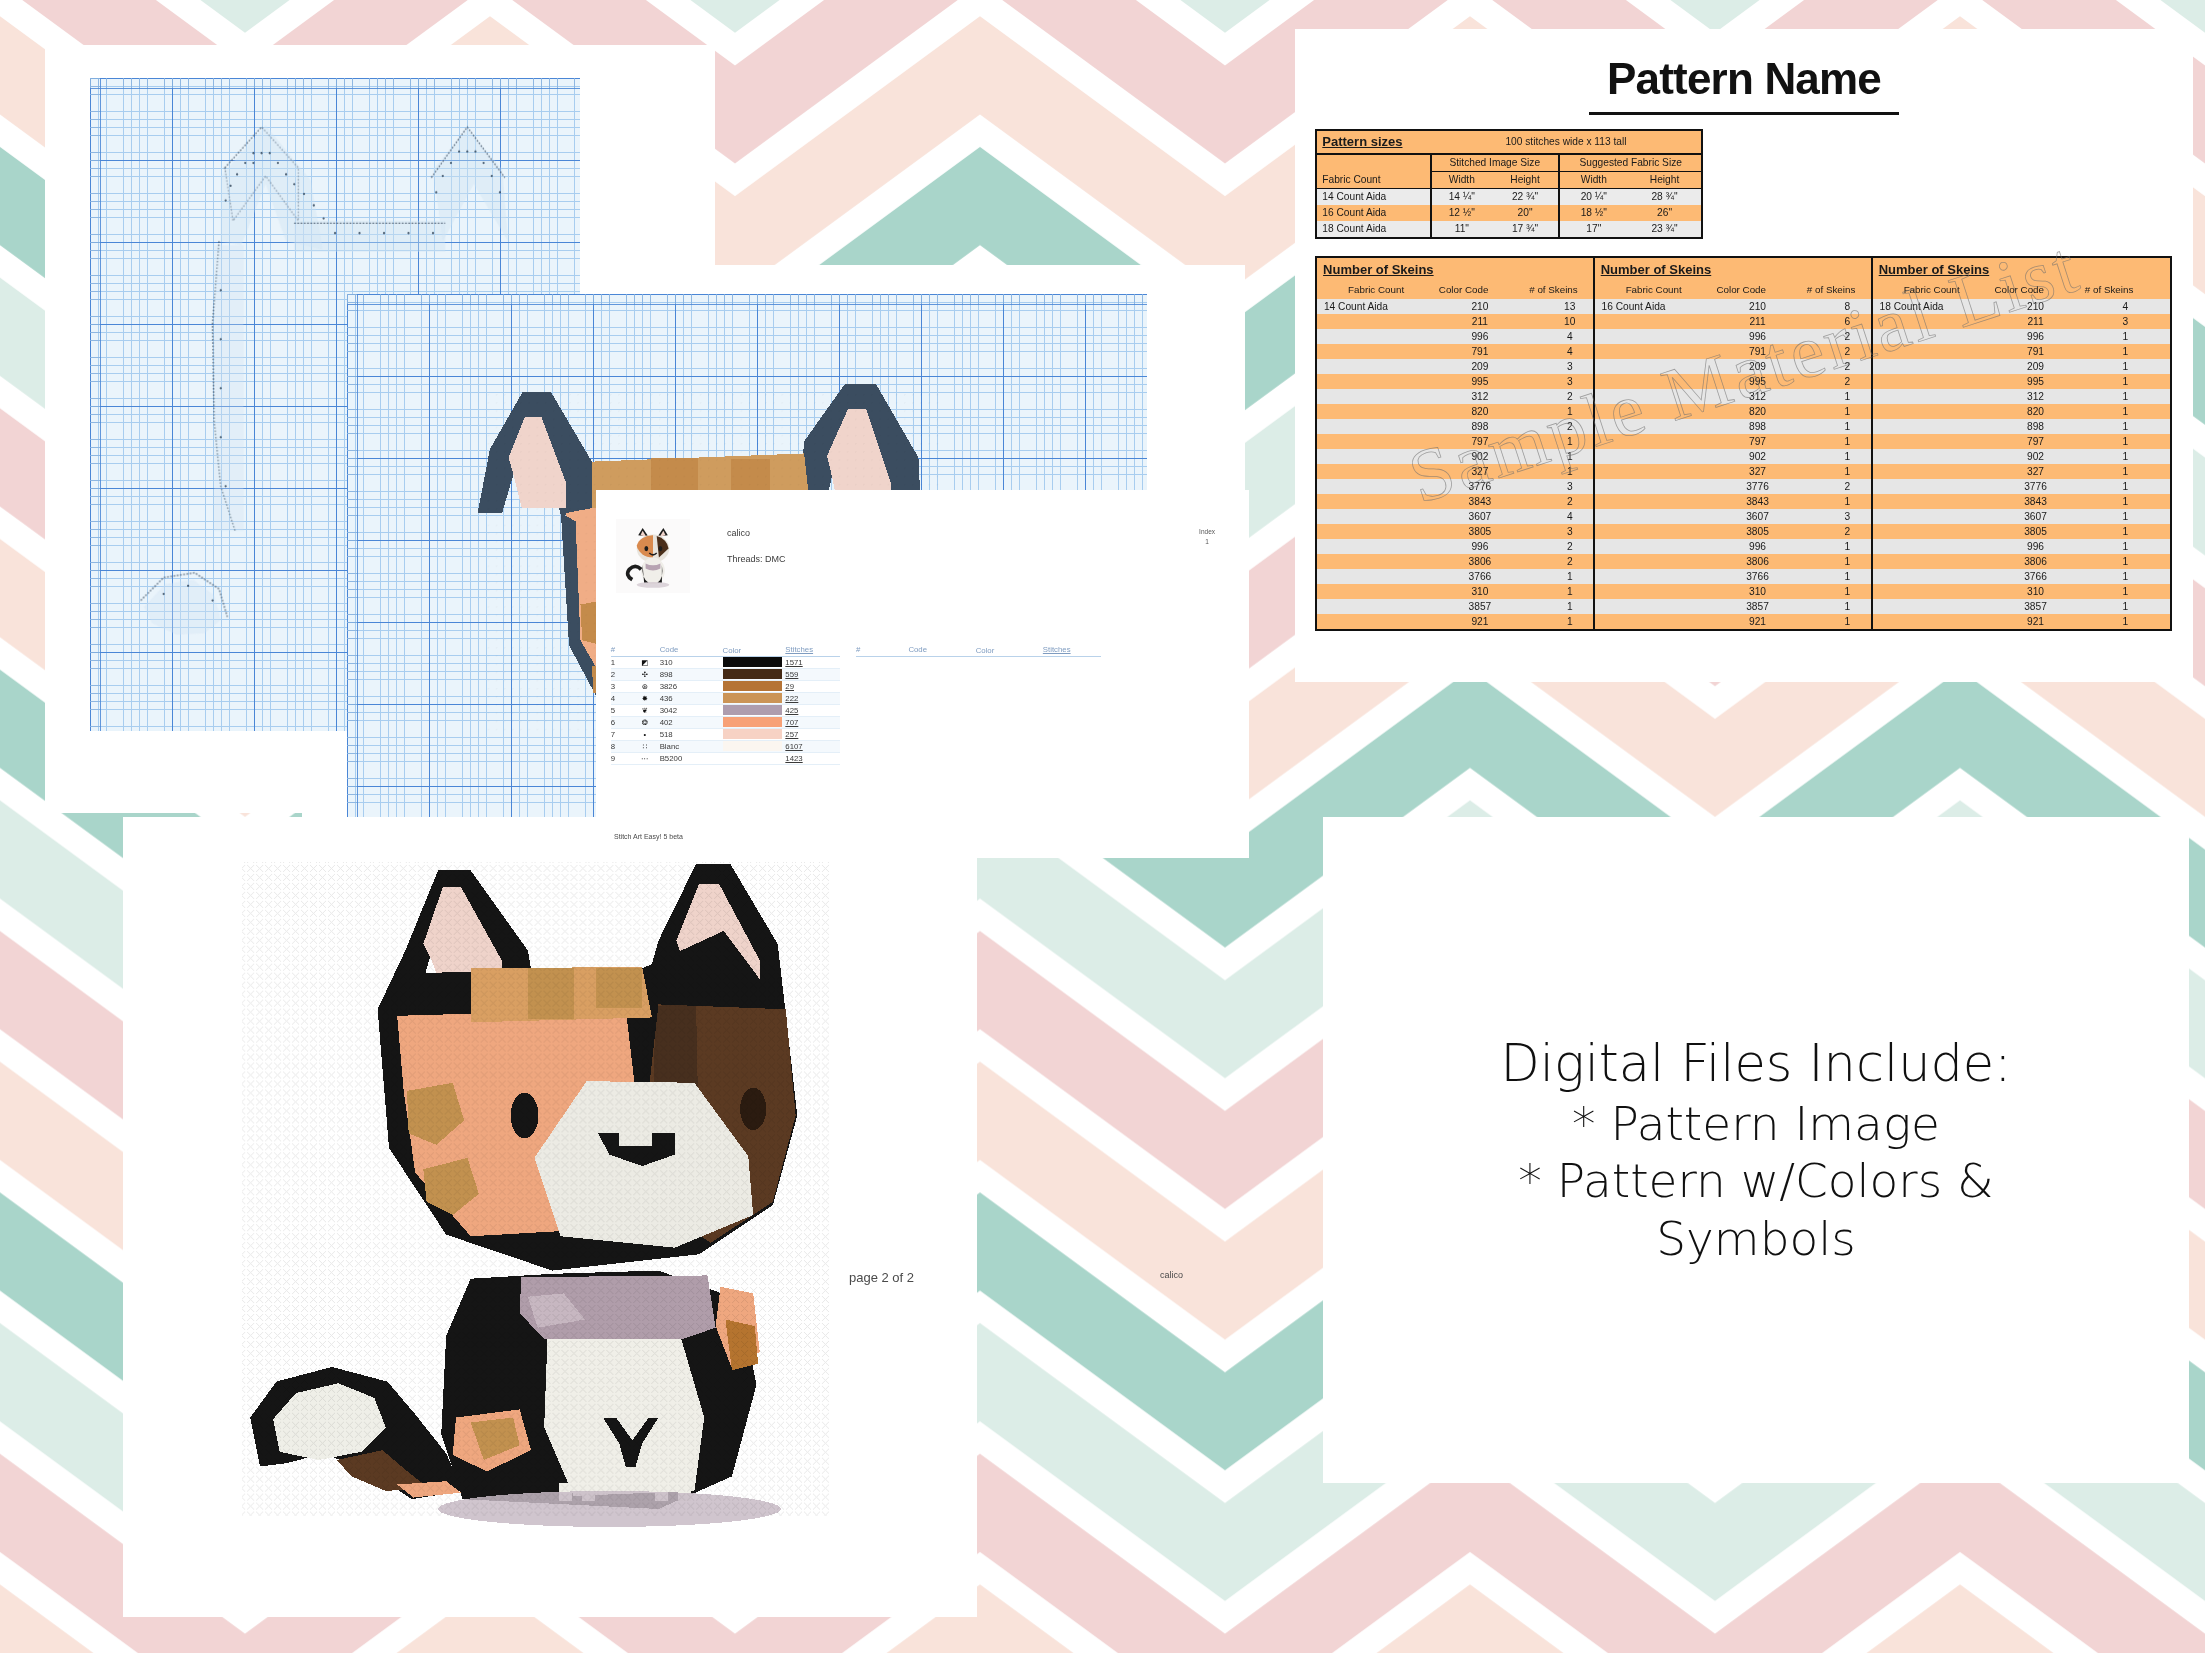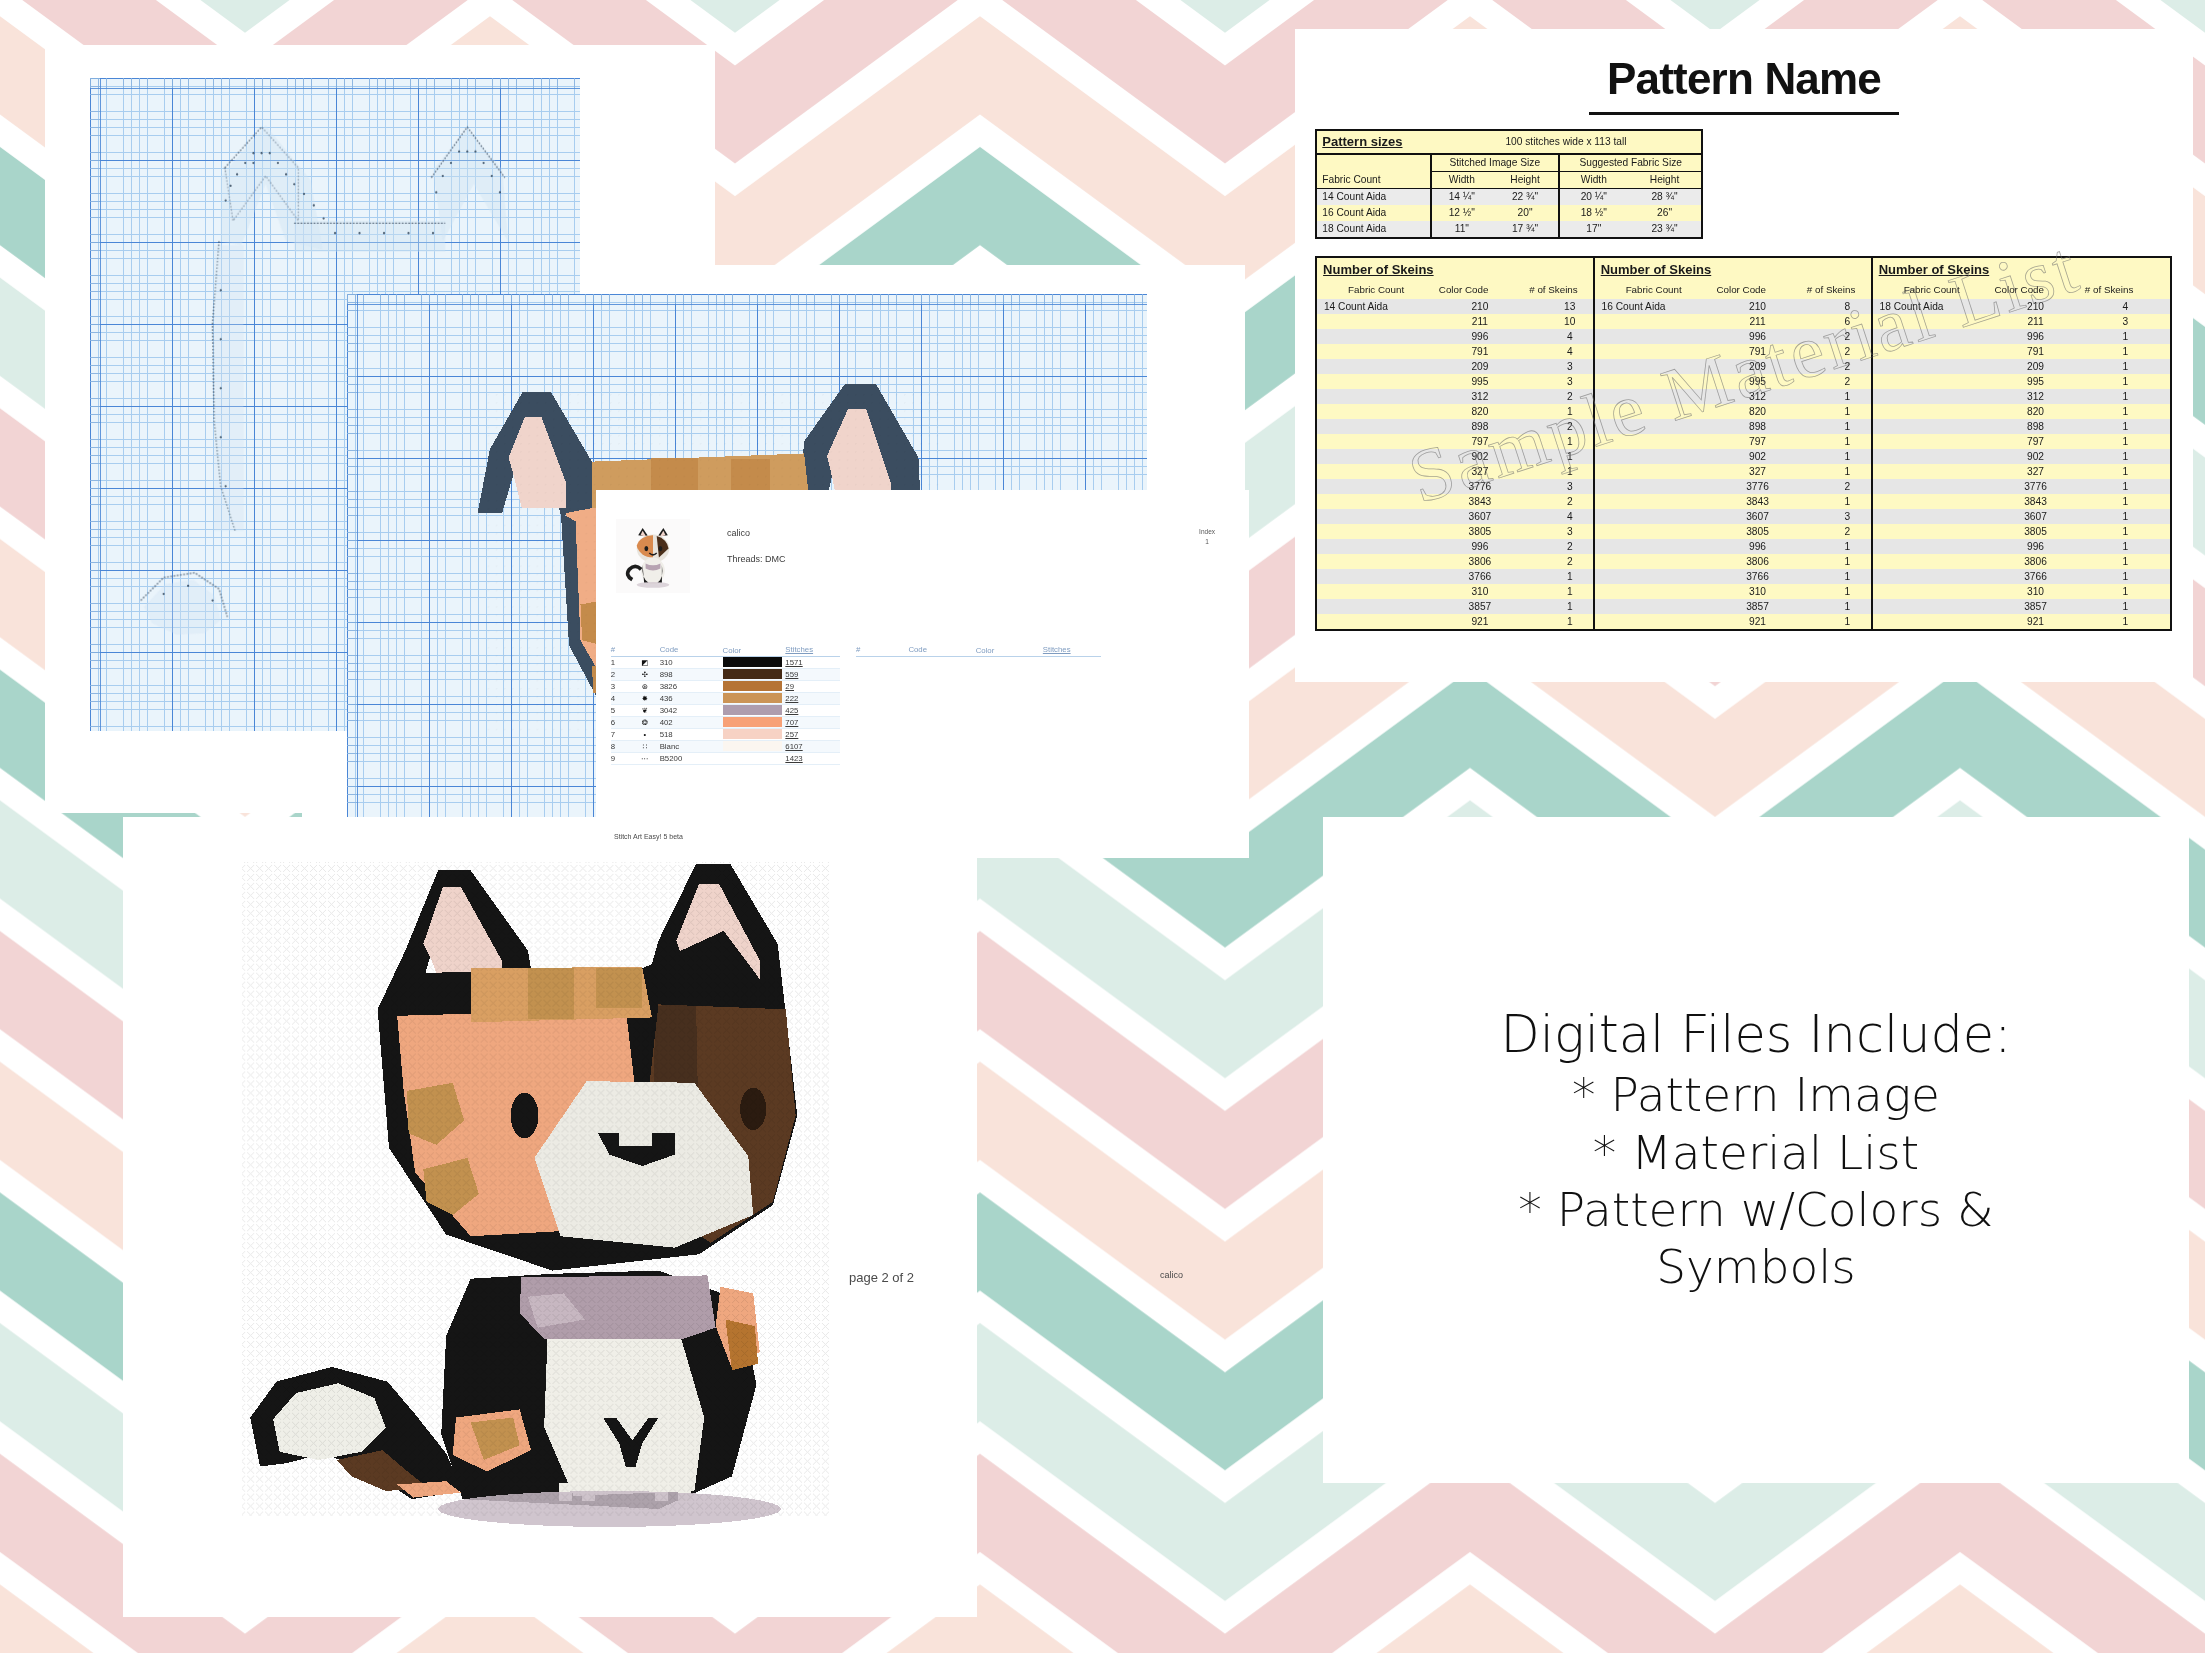--- a/index.html
+++ b/index.html
@@ -122,21 +122,21 @@
     text-align: center; font-size: 44px; font-weight: bold;
     color: #111; letter-spacing: -0.8px;
   }
   #pattern-name-rule {
     position: absolute; left: 50%; transform: translateX(-50%);
     top: 83px; width: 310px; height: 3.3px; background: #111;
   }
 
   table.doc-table {
     position: absolute; border-collapse: collapse;
-    font-size: 10.2px; color: #1a1a1a; background: #fef9c3;
+    font-size: 10.2px; color: #1a1a1a; background: #fdba74;
   }
   table.doc-table td, table.doc-table th { font-weight: normal; }
 
   
   #pattern-sizes-table {
     left: 20.4px; top: 100px; width: 388px;
     border: 2.5px solid #111;
   }
   #pattern-sizes-table td { padding: 2.5px 4.9px; text-align: center; }
   #pattern-sizes-table .lbl-cell { text-align: left; }
@@ -991,17 +991,16 @@
 
   <div id="watermark">
     <span>Sample Material List</span>
   </div>
 </div>
 
 <div class="panel" id="right-sheet-bot"></div>
 <div id="digital-files">
   <div class="df-line df-head">Digital Files Include:</div>
   <div class="df-line">* Pattern Image</div>
-  <div class="df-line">* Material List</div>
   <div class="df-line">* Pattern w/Colors &amp;</div>
   <div class="df-line">Symbols</div>
 </div>
 
 
 </body></html>

